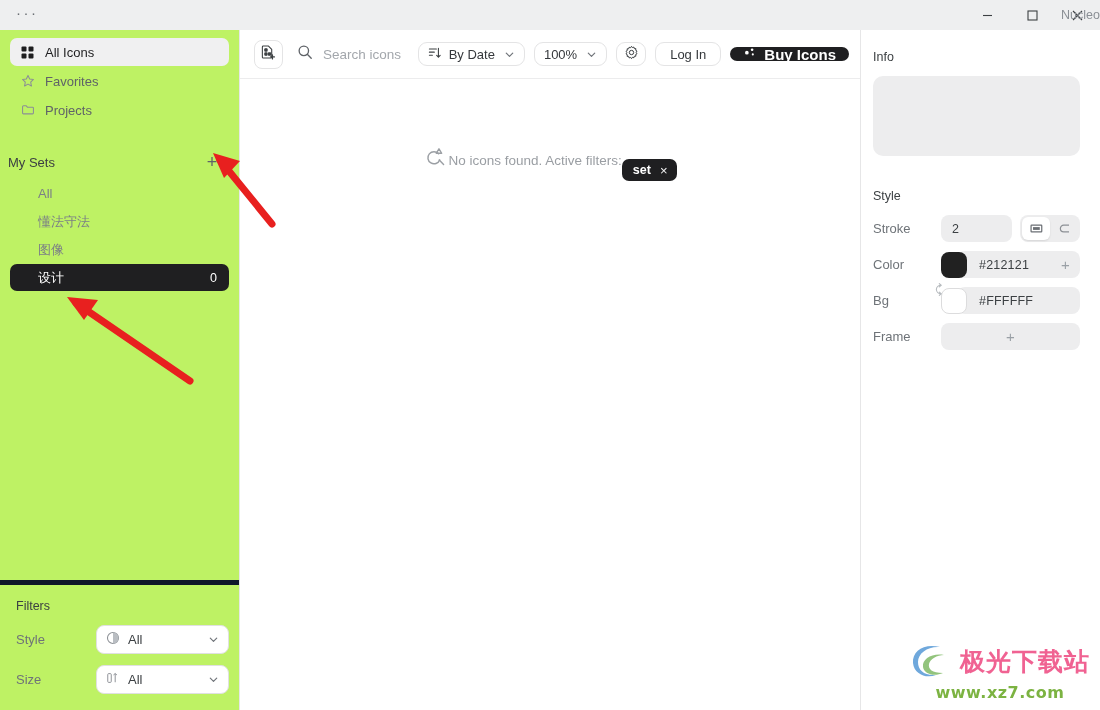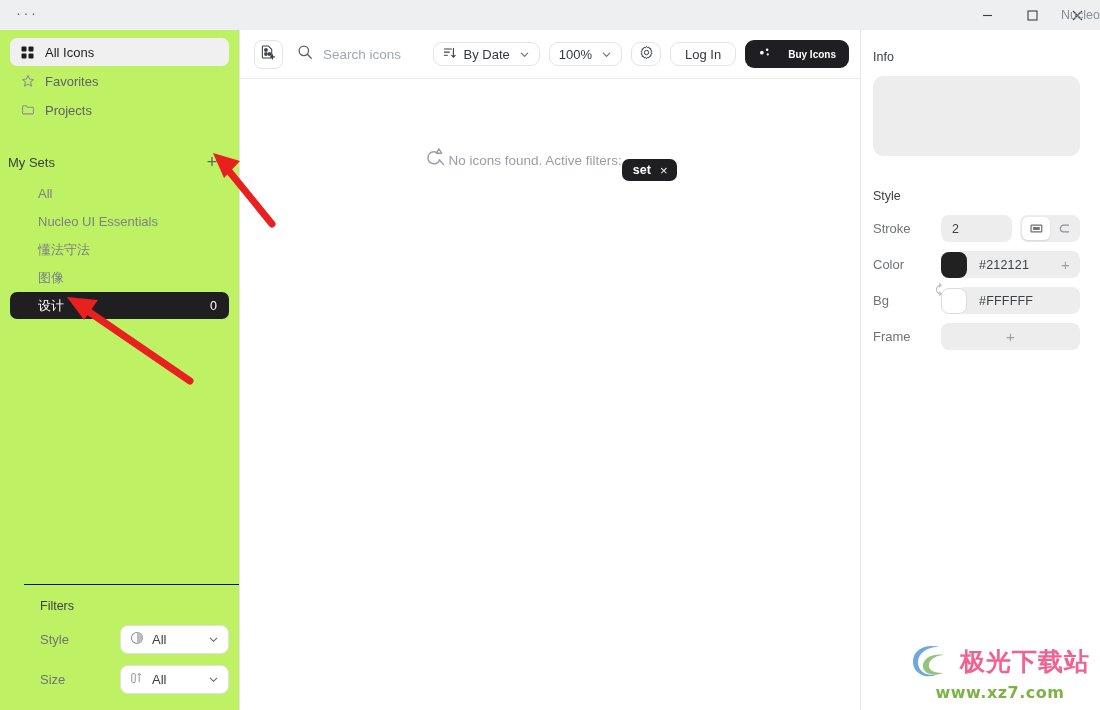--- a/index.html
+++ b/index.html
@@ -83,23 +83,22 @@
     padding: 0 12px 0 28px; border-radius: 7px;
     font-size: 13px; color: #7c8086; cursor: pointer;
     margin-bottom: 1px;
   }
   .set-item.active { background: #1f1f21; color: #ffffff; }
   .set-count { margin-left: auto; font-size: 12.5px; }
 
   .side-spacer { flex: 1; min-height: 0; }
 
   .filters {
-    border-top: 1px solid #0f172a;
+    border-top: 5px solid #0f172a;
     padding: 14px 10px 16px 10px;
-    margin-left: 24px;
   }
   .filters-title { font-size: 12.5px; color: #3c4043; padding: 0 6px; margin-bottom: 12px; }
   .filter-row {
     display: flex; align-items: center;
     padding: 0 0 0 6px; margin-bottom: 11px;
   }
   .filter-row:last-child { margin-bottom: 0; }
   .filter-label { font-size: 13px; color: #6e7378; width: 80px; flex: 0 0 80px; }
   .select {
     flex: 1; height: 29px; border: 1px solid #e0e0e1;
@@ -138,23 +137,23 @@
   .pill {
     height: 24px; border: 1px solid #e4e4e5; border-radius: 9px;
     display: flex; align-items: center; gap: 7px;
     padding: 0 9px; background: #fff; cursor: pointer;
     font-size: 13px; color: #35383c;
   }
   .pill .chev { color: #70747a; margin-left: 2px; display:flex; }
   .pill.gear { width: 30px; padding: 0; justify-content: center; }
   .pill.login { padding: 0 14px; }
   .btn-dark {
-    height: 28px; border-radius: 9px; background: #1f1f21;
-    color: #fff; display: flex; align-items: center; gap: 16px;
-    padding: 0 13px; font-size: 10px; font-weight: bold; cursor: pointer;
+    height: 14px; border-radius: 9px; background: #1f1f21;
+    color: #fff; display: flex; align-items: center; gap: 7px;
+    padding: 0 13px; font-size: 15px; font-weight: bold; cursor: pointer;
   }
 
   
   .canvas {
     flex: 1; display: flex; flex-direction: column;
     align-items: center; min-height: 0;
     position: relative; background: #fff;
   }
   .empty { margin-top: 68px; display: flex; flex-direction: row; align-items: center; }
   .empty-icon { color: #9b9fa4; margin-bottom: 17px; }
@@ -309,24 +308,20 @@
       </div>
 
       <div class="sets-head">
         <span class="sets-title">My Sets</span>
         <span class="sets-plus">+</span>
       </div>
 
       <div class="sets-list">
         <div class="set-item">
           <span>All</span>
-          <span class="set-count"></span>
-        </div>
-        <div class="set-item">
-          <span>Nucleo UI Essentials</span>
           <span class="set-count"></span>
         </div>
         <div class="set-item">
           <span>懂法守法</span>
           <span class="set-count"></span>
         </div>
         <div class="set-item">
           <span>图像</span>
           <span class="set-count"></span>
         </div>

